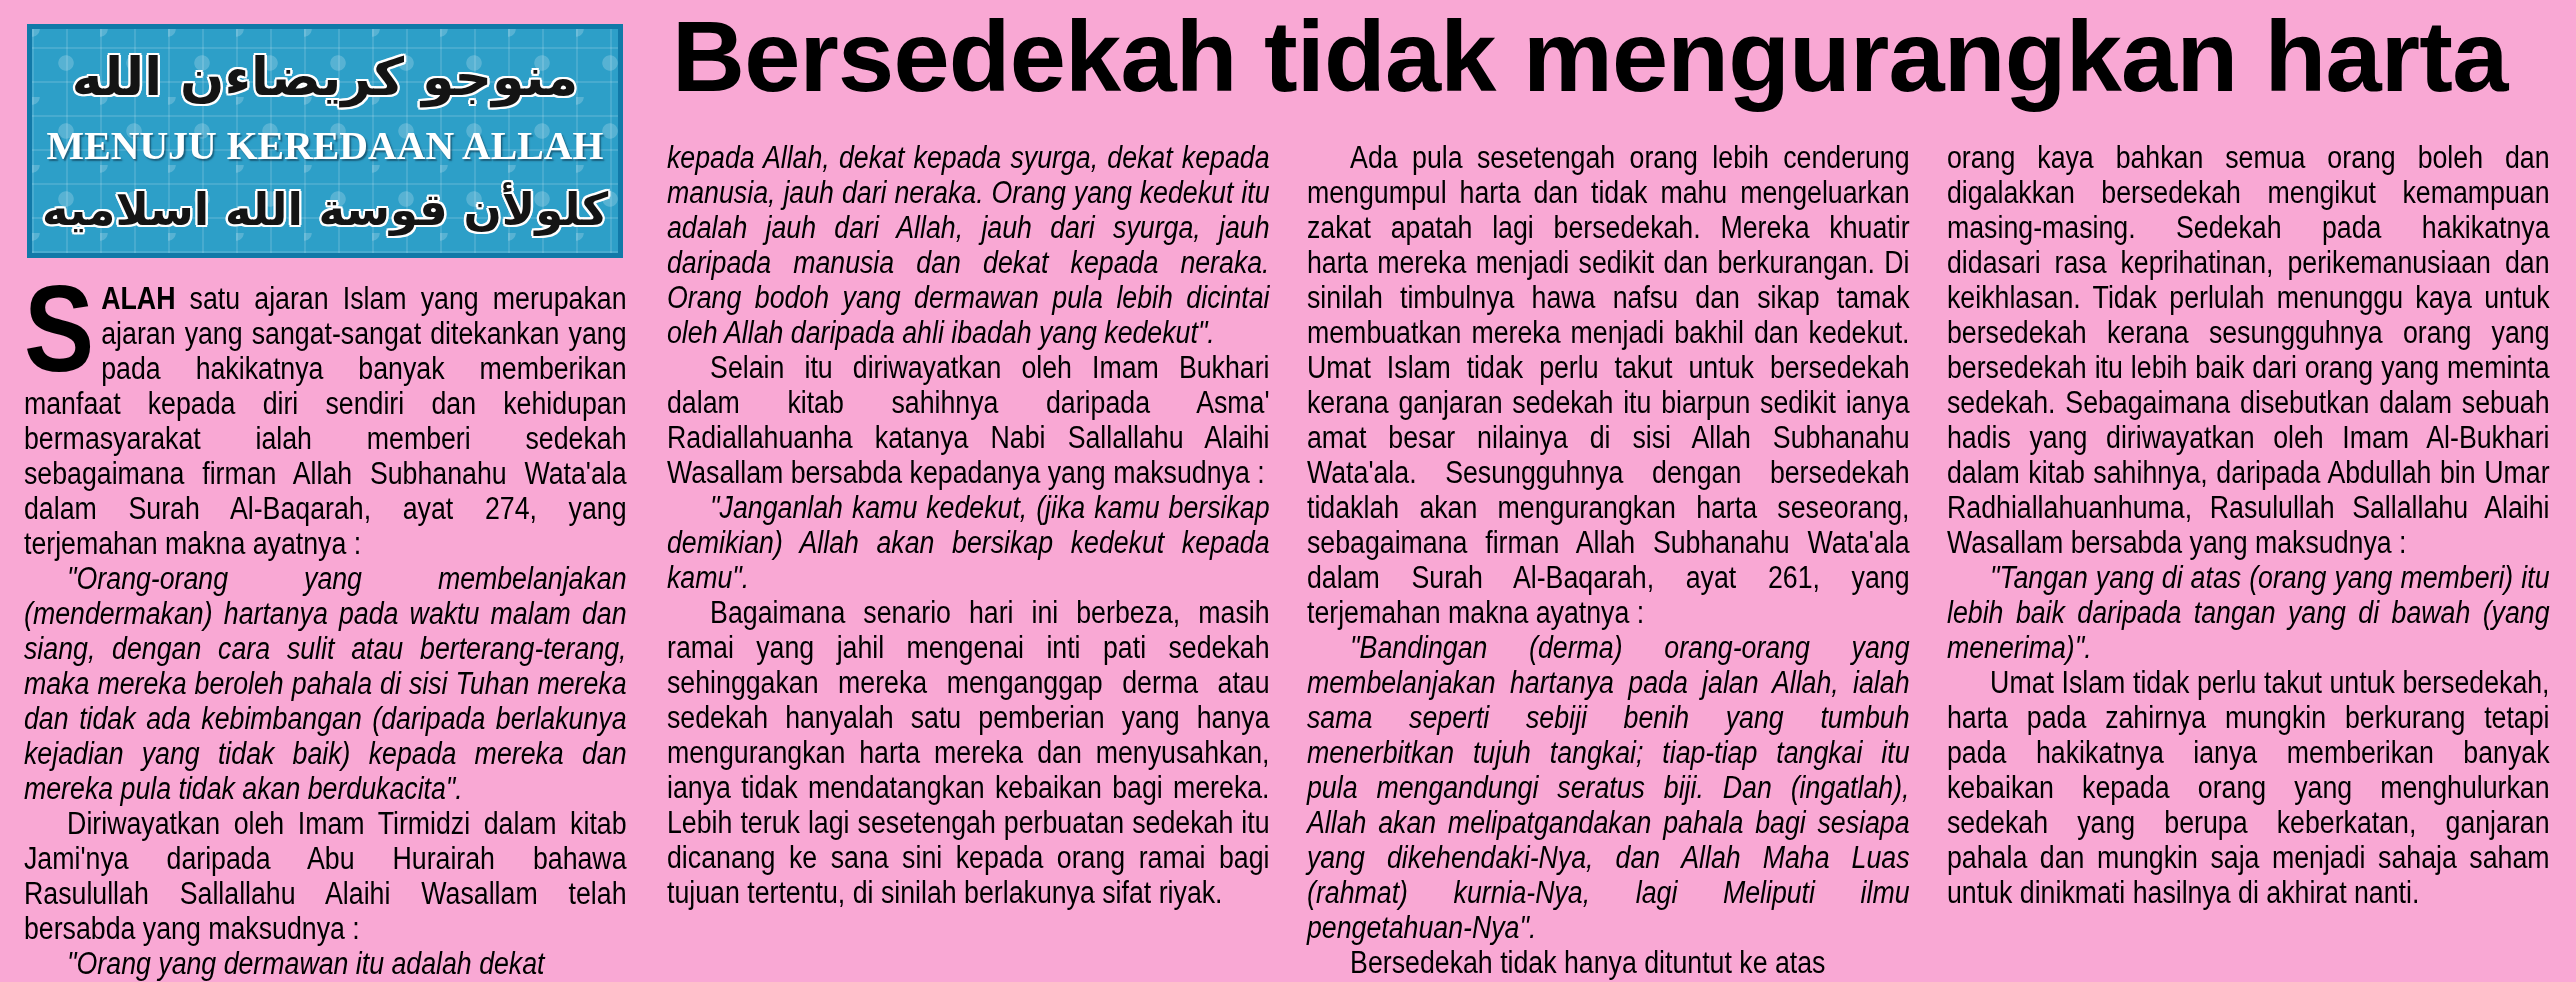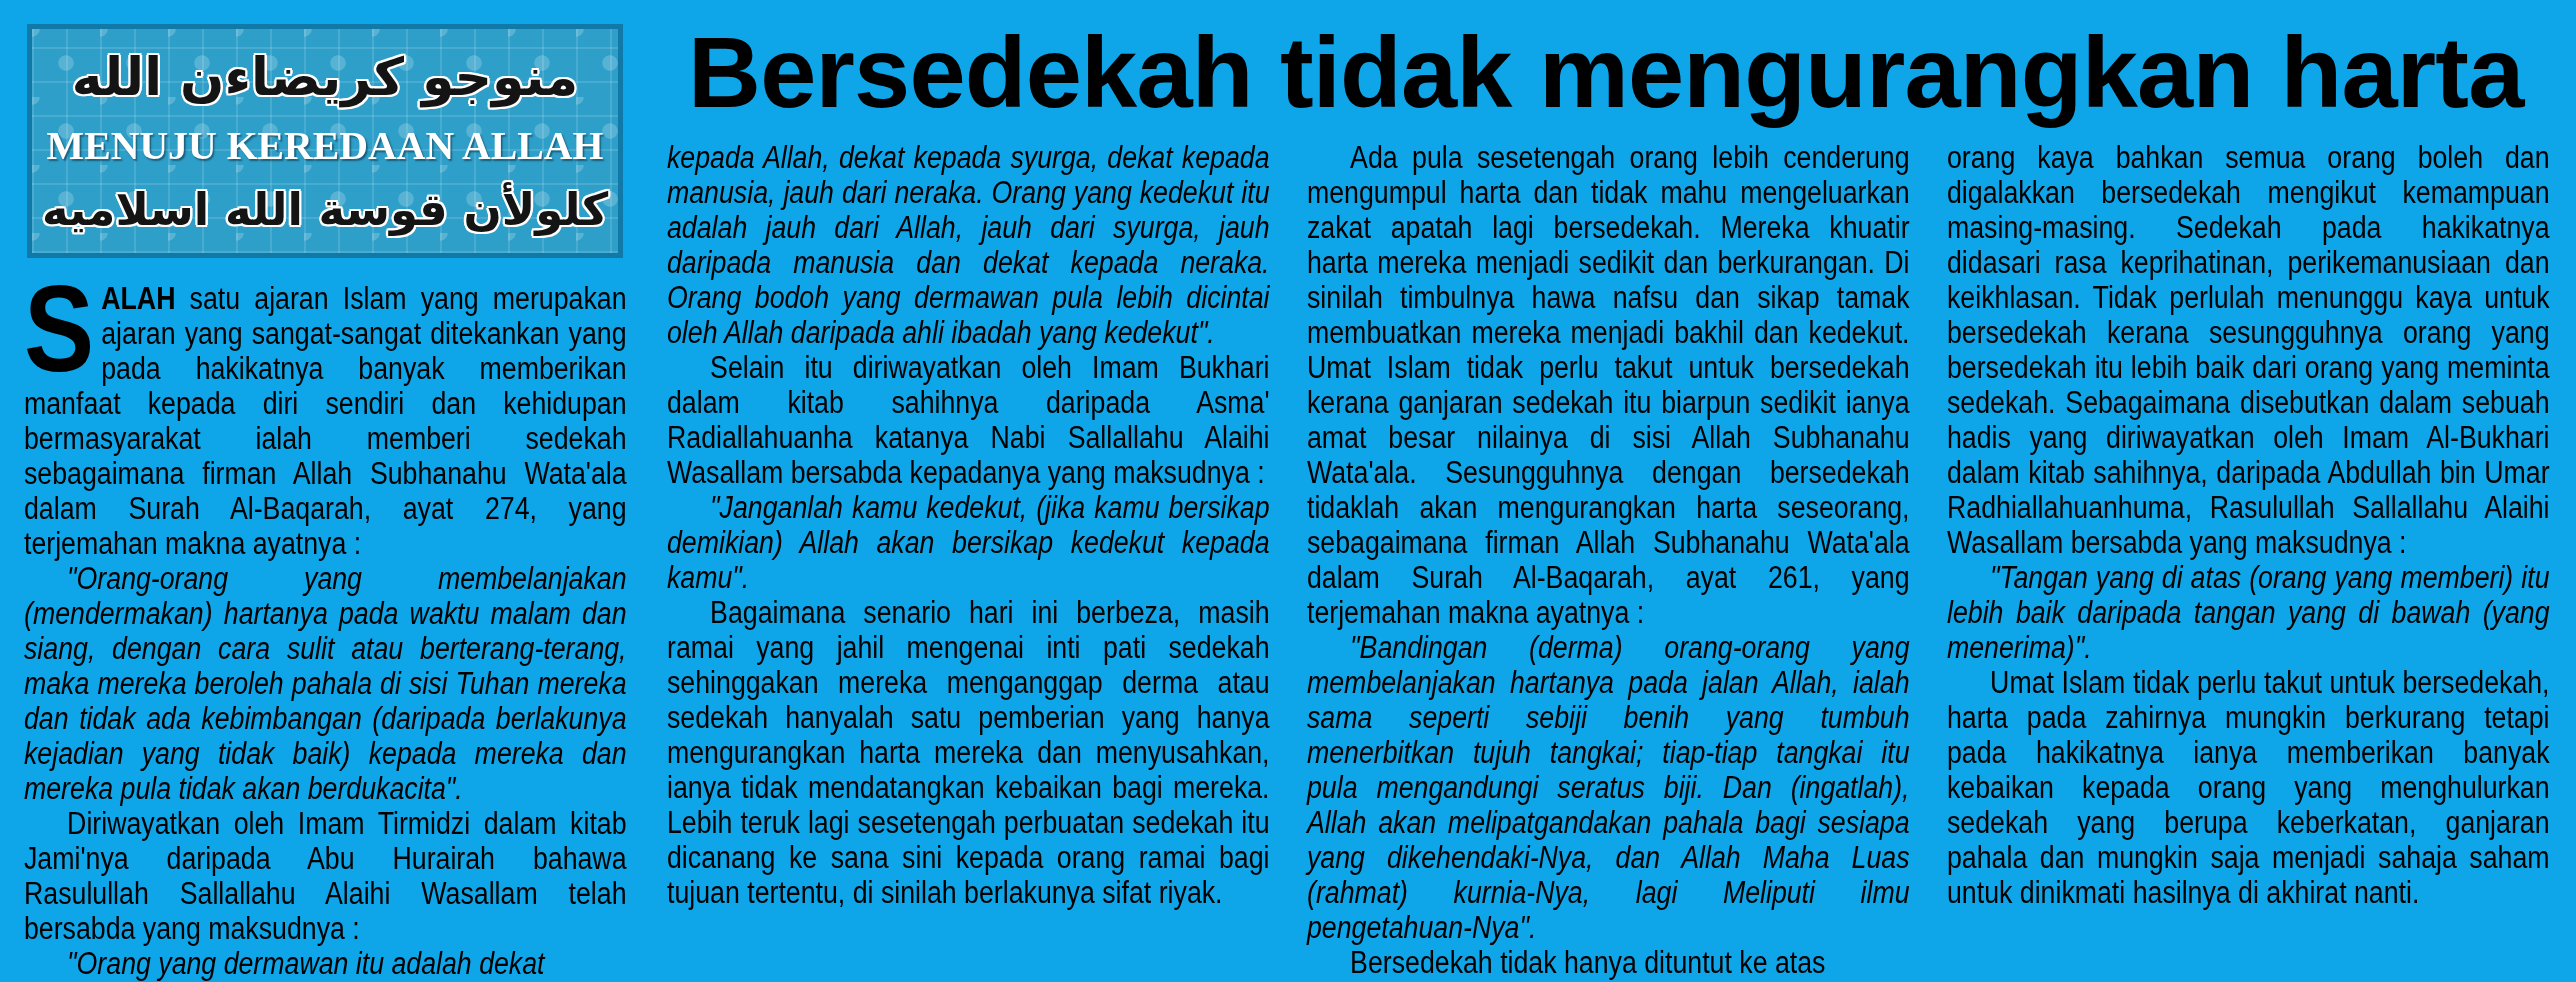--- a/index.html
+++ b/index.html
@@ -1,18 +1,18 @@
 <!DOCTYPE html>
 <html style="font-size:13px"><head>
 <meta charset="utf-8">
 <style>
   html,body { margin:0; padding:0; background:#ffffff; }
   .page {
     position:relative; width:2576px; height:982px;
-    background:#0ea5e9; overflow:hidden; color:#000;
+    background:#f9a8d4; overflow:hidden; color:#000;
     font-family:"Liberation Sans","DejaVu Sans",sans-serif;
   }
 
   
   .masthead {
     position:absolute; left:27px; top:24.4px; width:596px; height:234px;
     box-sizing:border-box; border:5.7px solid #1179a8;
     background-color:#2d9fc8;
     background-image:
       radial-gradient(circle at 50% 50%, rgba(255,255,255,0.20) 0 7.3px, rgba(255,255,255,0) 8.1px),
@@ -33,21 +33,21 @@
   .jawi-bottom { font-size:45px; }
   .masthead-title {
     font-family:"Liberation Serif","DejaVu Serif",serif; font-weight:bold;
     color:#ffffff; font-size:41px; white-space:nowrap; letter-spacing:0px;
     transform:scaleX(0.97); transform-origin:center;
     text-shadow:1.6px 2.4px 1.6px rgba(10,40,60,0.55);
   }
 
   
   .headline {
-    position:absolute; left:672px; top:8.1px; margin:16px;
+    position:absolute; left:672px; top:8.1px; margin:0;
     font-size:101px; line-height:96px; font-weight:bold; color:#000;
     white-space:nowrap; letter-spacing:-0.8px;
   }
 
   
   .col {
     position:absolute; width:699px;
     transform:scaleX(0.862); transform-origin:left top;
     font-size:31px; line-height:35px;
     text-align:justify;

